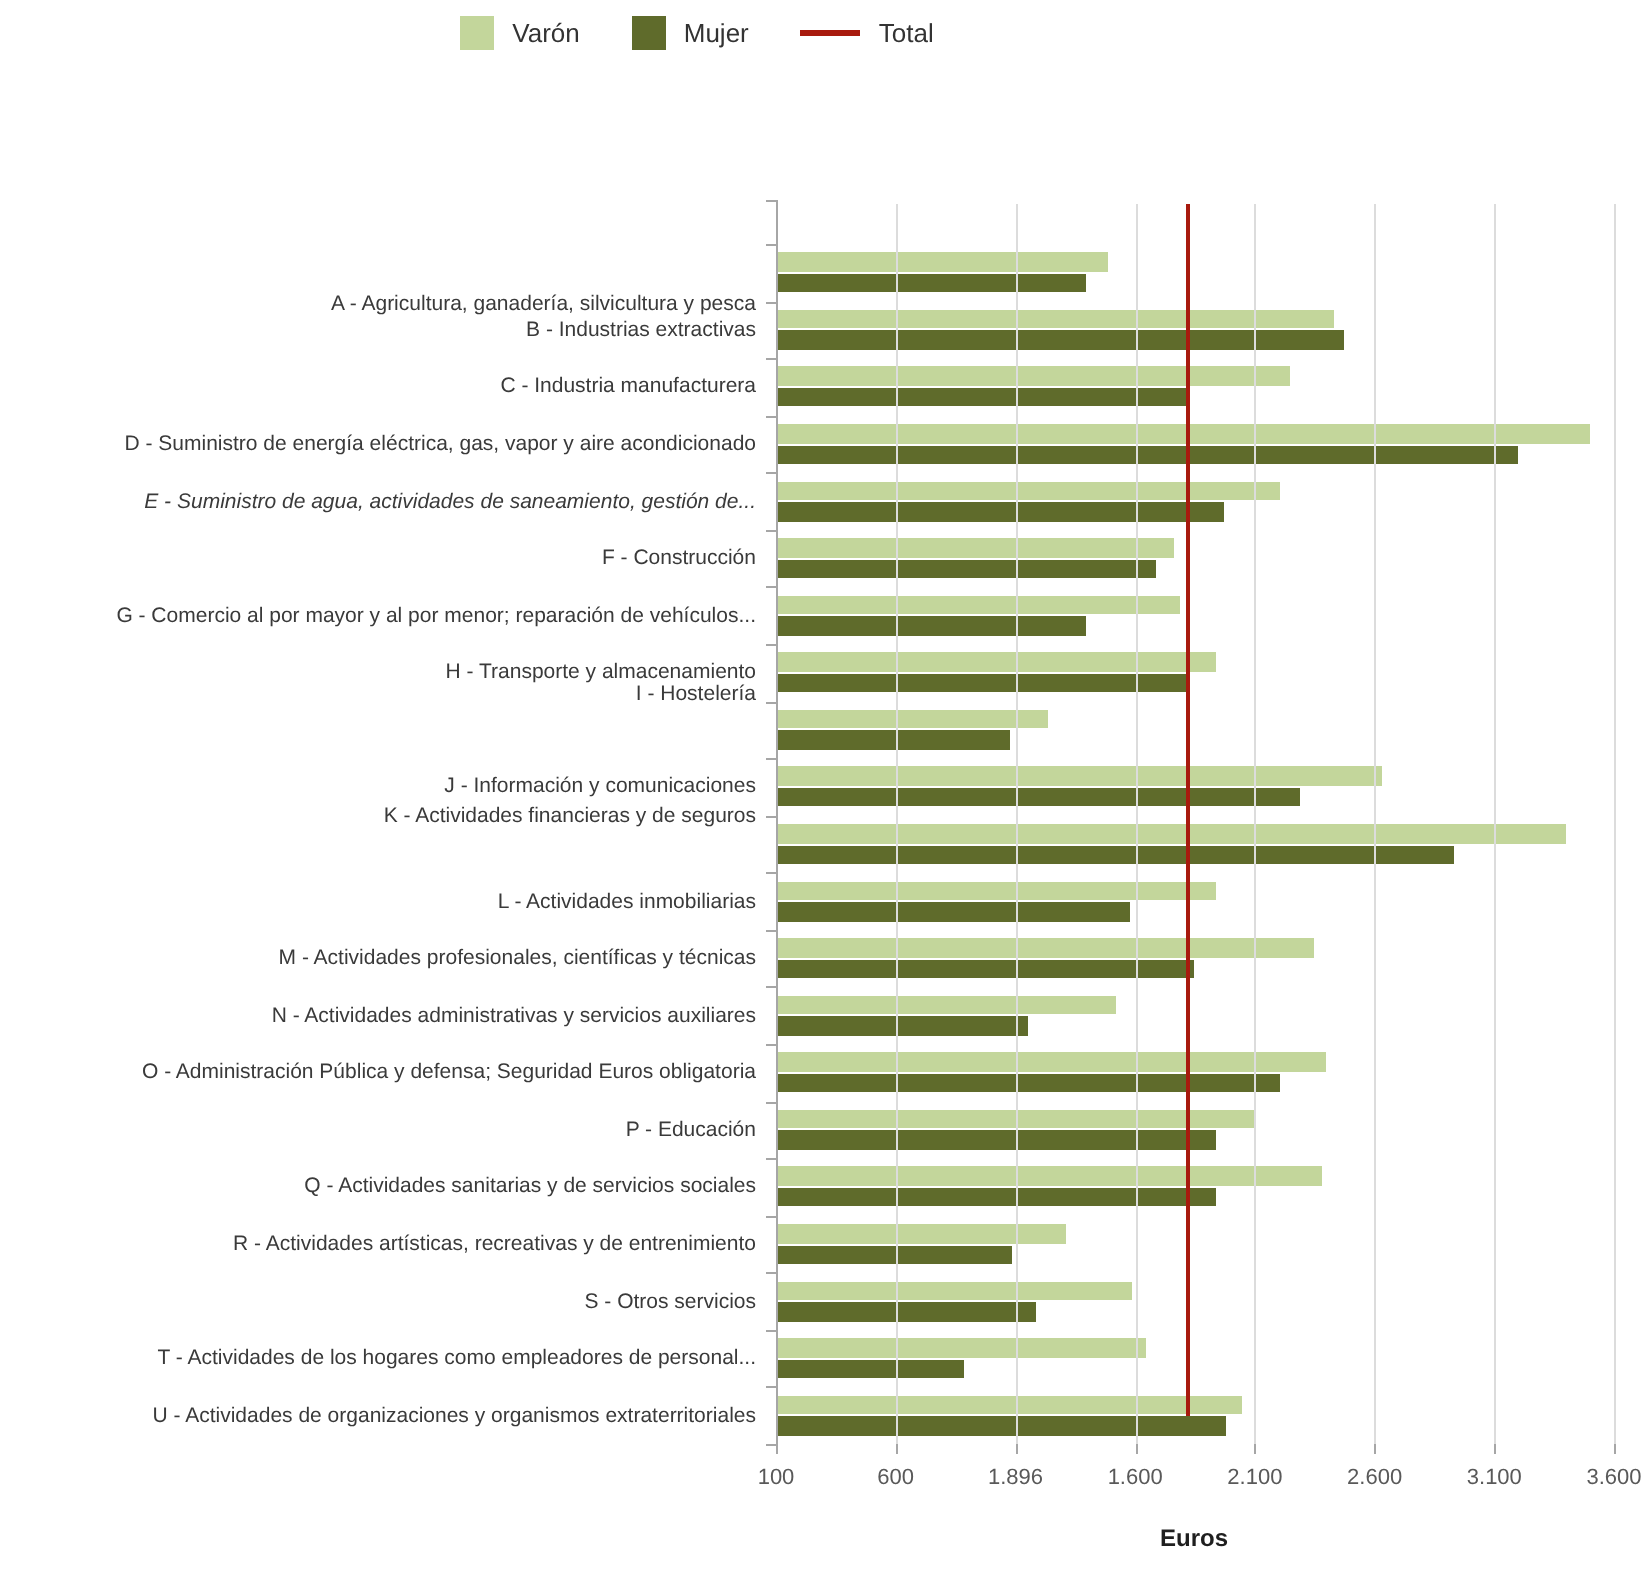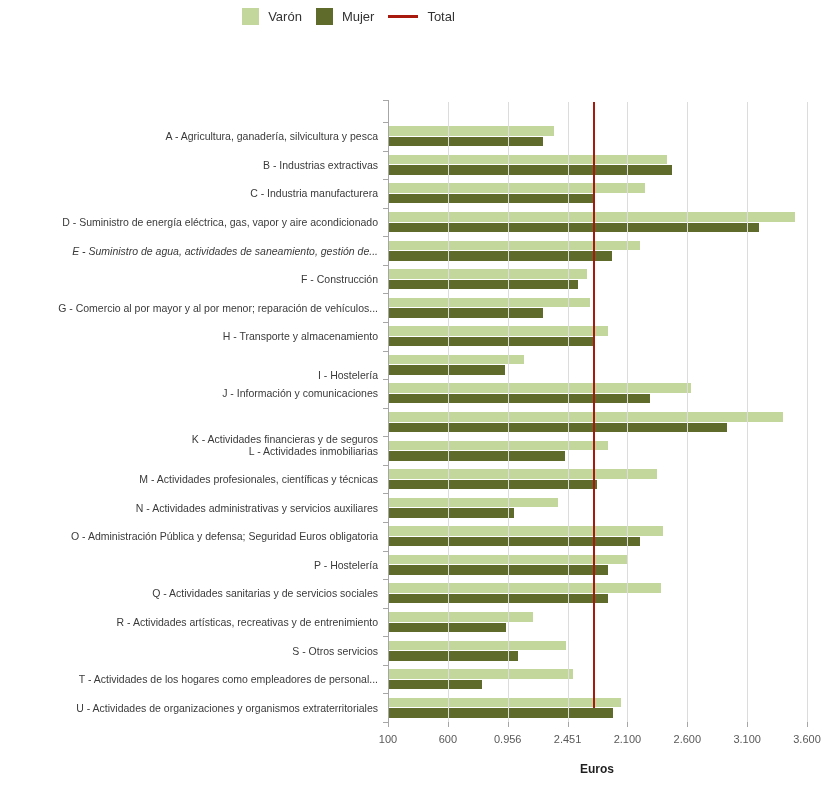--- a/index.html
+++ b/index.html
@@ -4,21 +4,21 @@
 <style>
   * { margin:0; padding:0; box-sizing:border-box; }
   html,body { background:#ffffff; }
   body { font-family:"Liberation Sans", sans-serif; }
   #stage {
     position:relative; width:826px; height:787px; background:#fff; overflow:hidden;
   }
   
   .legend {
     position:absolute; top:8px; left:0; width:680px;
-    display:flex; justify-content:center; align-items:center; gap:14px;
+    display:flex; justify-content:center; align-items:center; gap:26px;
     font-size:13px; color:#333;padding-left:17px;
   }
   .legend-item { display:flex; align-items:center; gap:9px; }
   .swatch { width:17px; height:17px; display:inline-block; }
   .total-line-swatch { width:30px; height:3px; display:inline-block; }
   
   .chart-title {
     position:absolute; top:58px; left:594px; transform:translateX(-50%);
     text-align:center; font-size:13px; line-height:19px; white-space:nowrap;
   }
@@ -163,53 +163,53 @@
       <div class="gridline" style="left: 119.72px;"></div>
       <div class="gridline" style="left: 179.58px;"></div>
       <div class="gridline" style="left: 239.44px;"></div>
       <div class="gridline" style="left: 299.3px;"></div>
       <div class="gridline" style="left: 359.16px;"></div>
       <div class="gridline" style="left: 419.02px;"></div>
       <div class="ref-line" style="left: 205.278px; background: rgb(168, 26, 14);"></div>
     </div>
 
   <div class="cat-labels" id="cat-labels">
-      <div class="cat-label" style="top: 0px; height: 28.5714px;">A - Agricultura, ganadería, silvicultura y pesca</div>
+      <div class="cat-label" style="top: 16px; height: 28.5714px;">A - Agricultura, ganadería, silvicultura y pesca</div>
       <div class="cat-label" style="top: 28.5714px; height: 28.5714px;">B - Industrias extractivas</div>
       <div class="cat-label" style="top: 57.1429px; height: 28.5714px;">C - Industria manufacturera</div>
       <div class="cat-label" style="top: 85.7143px; height: 28.5714px;">D - Suministro de energía eléctrica, gas, vapor y aire acondicionado</div>
       <div class="cat-label" style="top: 114.286px; height: 28.5714px; font-style: italic;">E - Suministro de agua, actividades de saneamiento, gestión de...</div>
       <div class="cat-label" style="top: 142.857px; height: 28.5714px;">F - Construcción</div>
       <div class="cat-label" style="top: 171.429px; height: 28.5714px;">G - Comercio al por mayor y al por menor; reparación de vehículos...</div>
       <div class="cat-label" style="top: 200px; height: 28.5714px; margin-left: 27px;">H - Transporte y almacenamiento</div>
-      <div class="cat-label" style="top: 239px; height: 28.5714px;">I - Hostelería</div>
+      <div class="cat-label" style="top: 211px; height: 28.5714px;">I - Hostelería</div>
       <div class="cat-label" style="top: 257.143px; height: 28.5714px;">J - Información y comunicaciones</div>
-      <div class="cat-label" style="top: 303px; height: 28.5714px; margin-left: 15px;">K - Actividades financieras y de seguros</div>
+      <div class="cat-label" style="top: 272px; height: 28.5714px; margin-left: 15px;">K - Actividades financieras y de seguros</div>
       <div class="cat-label" style="top: 314.286px; height: 28.5714px;">L - Actividades inmobiliarias</div>
       <div class="cat-label" style="top: 342.857px; height: 28.5714px;">M - Actividades profesionales, científicas y técnicas</div>
       <div class="cat-label" style="top: 371.429px; height: 28.5714px;">N - Actividades administrativas y servicios auxiliares</div>
       <div class="cat-label" style="top: 400px; height: 28.5714px;">O - Administración Pública y defensa; Seguridad Euros obligatoria</div>
-      <div class="cat-label" style="top: 428.571px; height: 28.5714px;">P - Hostelería</div>
+      <div class="cat-label" style="top: 428.571px; height: 28.5714px;">P - Educación</div>
       <div class="cat-label" style="top: 457.143px; height: 28.5714px;">Q - Actividades sanitarias y de servicios sociales</div>
       <div class="cat-label" style="top: 485.714px; height: 28.5714px;">R - Actividades artísticas, recreativas y de entrenimiento</div>
       <div class="cat-label" style="top: 514.286px; height: 28.5714px;">S - Otros servicios</div>
       <div class="cat-label" style="top: 542.857px; height: 28.5714px;">T - Actividades de los hogares como empleadores de personal...</div>
       <div class="cat-label" style="top: 571.429px; height: 28.5714px;">U - Actividades de organizaciones y organismos extraterritoriales</div>
     </div>
 
   <div class="x-axis-title">Euros</div>
 
 <div class="x-tick" style="left: 388px;"></div>
     <div class="x-tick-label" style="left: 388px;">100</div>
     <div class="x-tick" style="left: 447.86px;"></div>
     <div class="x-tick-label" style="left: 447.86px;">600</div>
     <div class="x-tick" style="left: 507.72px;"></div>
-    <div class="x-tick-label" style="left: 507.72px;">0.956</div>
+    <div class="x-tick-label" style="left: 507.72px;">1.896</div>
     <div class="x-tick" style="left: 567.58px;"></div>
-    <div class="x-tick-label" style="left: 567.58px;">2.451</div>
+    <div class="x-tick-label" style="left: 567.58px;">1.600</div>
     <div class="x-tick" style="left: 627.44px;"></div>
     <div class="x-tick-label" style="left: 627.44px;">2.100</div>
     <div class="x-tick" style="left: 687.3px;"></div>
     <div class="x-tick-label" style="left: 687.3px;">2.600</div>
     <div class="x-tick" style="left: 747.16px;"></div>
     <div class="x-tick-label" style="left: 747.16px;">3.100</div>
     <div class="x-tick" style="left: 807.02px;"></div>
     <div class="x-tick-label" style="left: 807.02px;">3.600</div>
     <div class="y-tick" style="top: 100px;"></div>
     <div class="y-tick" style="top: 122px;"></div>

